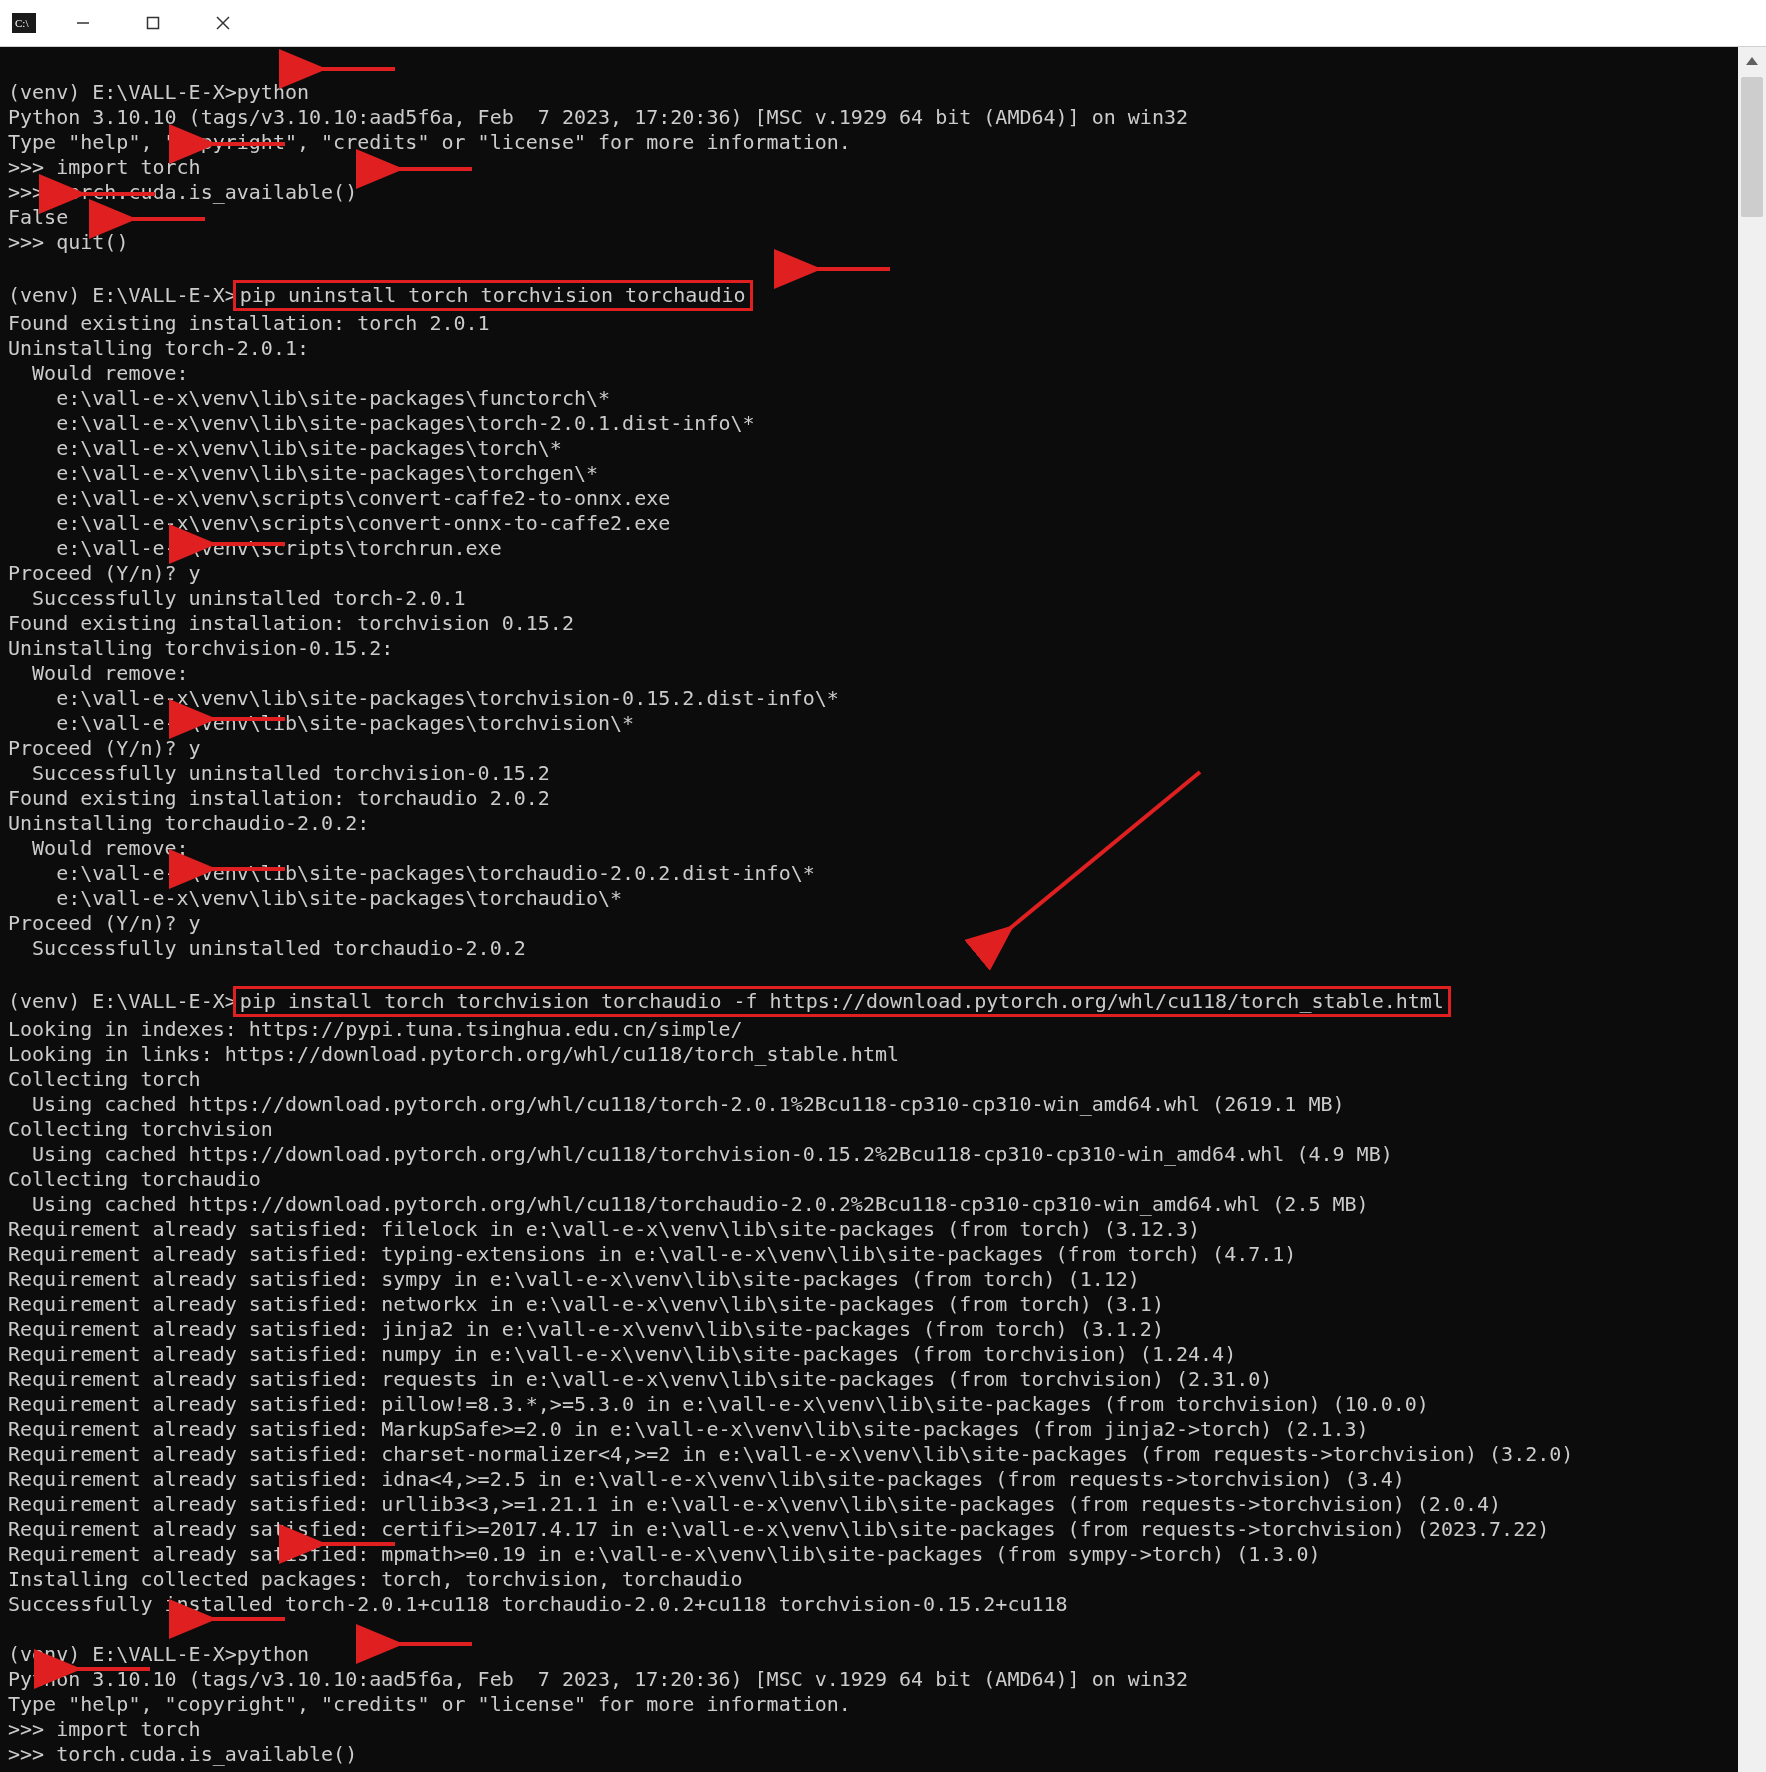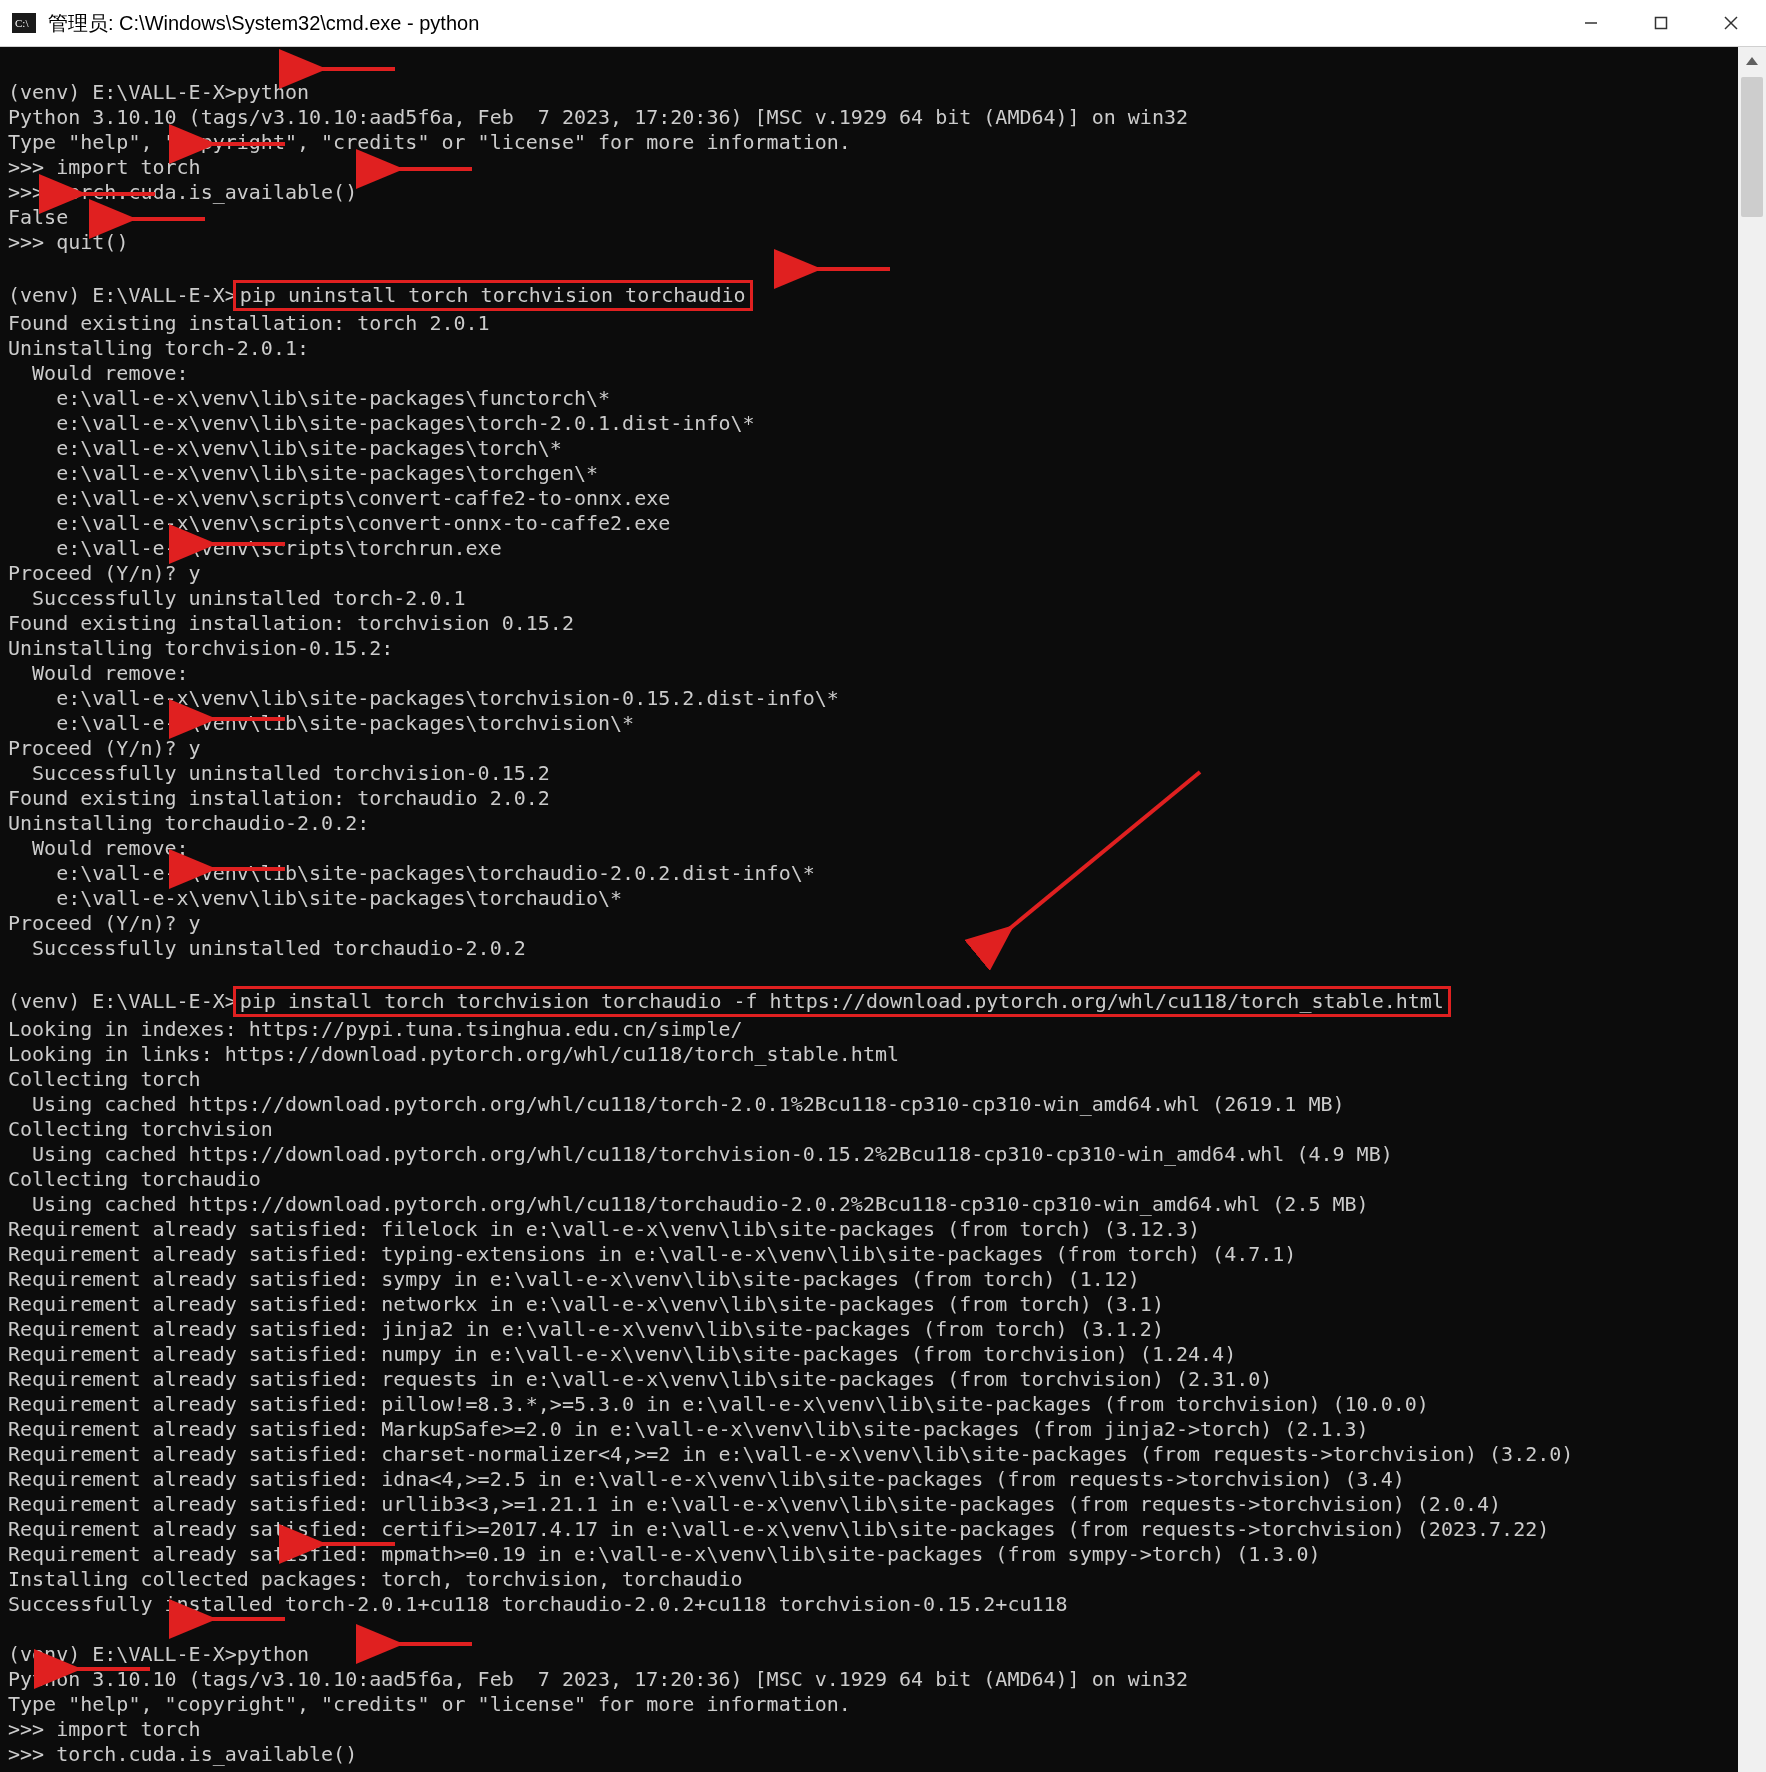--- a/index.html
+++ b/index.html
@@ -105,21 +105,20 @@
 
 <div class="window">
 
   <div class="titlebar">
     <span class="icon">
       <svg width="24" height="20" viewBox="0 0 24 20">
         <rect x="0" y="0" width="24" height="20" fill="#1a1a1a"></rect>
         <text x="3" y="14" fill="#fff" font-size="11" font-family="Consolas">C:\</text>
       </svg>
     </span>
-    <span class="title-text">管理员: C:\Windows\System32\cmd.exe - python</span>
     <div class="win-controls">
       <div class="win-btn">
         <svg width="14" height="14">
             <line x1="1" y1="7" x2="13" y2="7" stroke="#333" stroke-width="1.5"></line>
           </svg>
       </div>
       <div class="win-btn">
         <svg width="14" height="14">
             <rect x="1.5" y="1.5" width="11" height="11" fill="none" stroke="#333" stroke-width="1.5"></rect>
           </svg>

